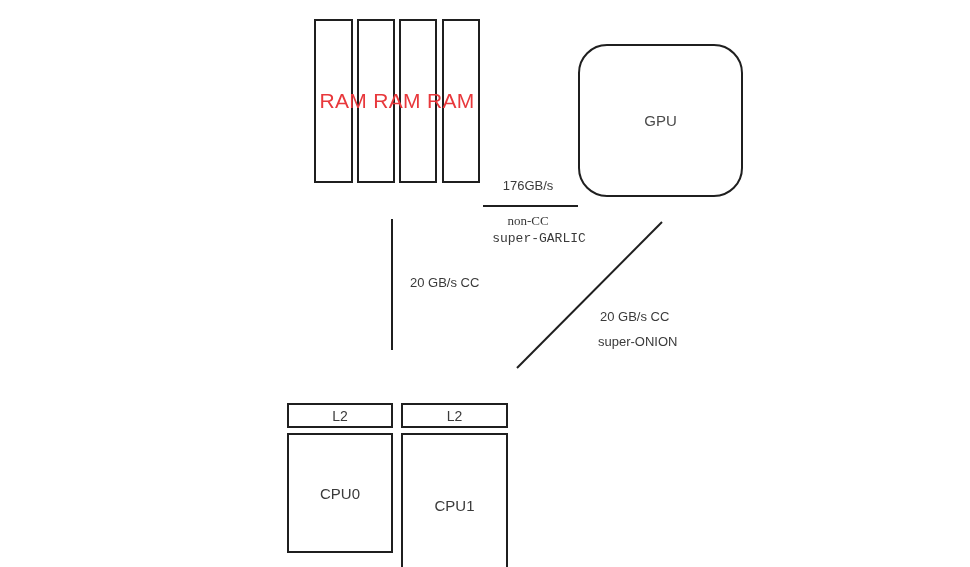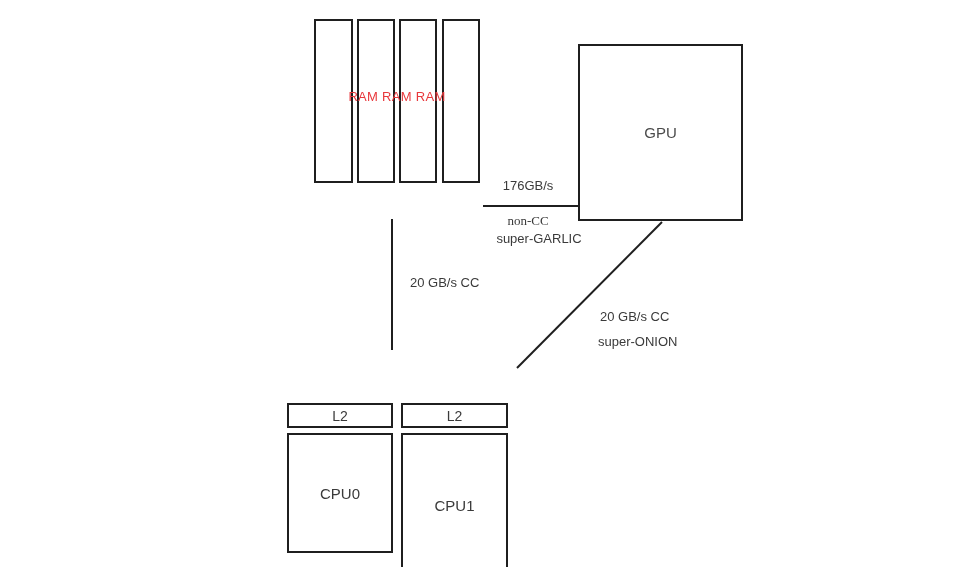--- a/index.html
+++ b/index.html
@@ -37,21 +37,21 @@
     white-space: nowrap;
   }
   .lbl.center { text-align: center; }
   .hline, .vline { position: absolute; background: var(--line); }
   .ram-text {
     position: absolute;
     left: 314px;
     top: 89px;
     width: 166px;
     text-align: center;
-    font-size: 13px;
+    font-size: 21px;
     letter-spacing: 0.3px;
     color: var(--ram-text);
     z-index: 3;
     white-space: nowrap;
   }
   svg.overlay {
     position: absolute;
     left: 0; top: 0;
     width: 970px; height: 567px;
     pointer-events: none;
@@ -62,21 +62,21 @@
 
 <div class="canvas">
 
   <div class="box" style="left:314px; top:19px; width:39px; height:164px;"></div>
   <div class="box" style="left:357px; top:19px; width:38px; height:164px;"></div>
   <div class="box" style="left:399px; top:19px; width:38px; height:164px;"></div>
   <div class="box" style="left:442px; top:19px; width:38px; height:164px;"></div>
   <div class="ram-text">RAM RAM RAM</div>
 
 
-  <div class="box" style="left:578px; top:44px; width:165px; height:177px;">
+  <div class="box" style="left:578px; top:44px; width:165px; height:153px;border-radius:29px;">
     <span style="color:#4a4a4a;">GPU</span>
   </div>
 
 
   <div class="box" style="left:287px; top:403px; width:106px; height:25px; font-size:14px;">
     <span>L2</span>
   </div>
   <div class="box" style="left:401px; top:403px; width:107px; height:25px; font-size:14px;">
     <span>L2</span>
   </div>
@@ -89,18 +89,18 @@
   </div>
 
   <div class="hline" style="left:483px; top:205px; width:95px; height:2px;"></div>
   <div class="vline" style="left:391px; top:219px; width:2px; height:131px;"></div>
   <svg class="overlay">
     <line x1="662" y1="222" x2="517" y2="368" stroke="#1f1f1f" stroke-width="2"></line>
   </svg>
 
   <div class="lbl center" style="left:489px; top:177px; width:78px;">176GB/s</div>
   <div class="lbl center" style="left:489px; top:212px; width:78px;font-family:Liberation Serif, serif;">non-CC</div>
-  <div class="lbl center" style="left:483px; top:230px; width:112px;">super-GARLIC</div>
+  <div class="lbl center" style="left:483px; top:230px; width:112px;font-family:Liberation Mono, monospace;">super-GARLIC</div>
   <div class="lbl" style="left:410px; top:274px;">20 GB/s CC</div>
   <div class="lbl" style="left:600px; top:308px;">20 GB/s CC</div>
   <div class="lbl" style="left:598px; top:333px;">super-ONION</div>
 
 </div>
 
 </body></html>

